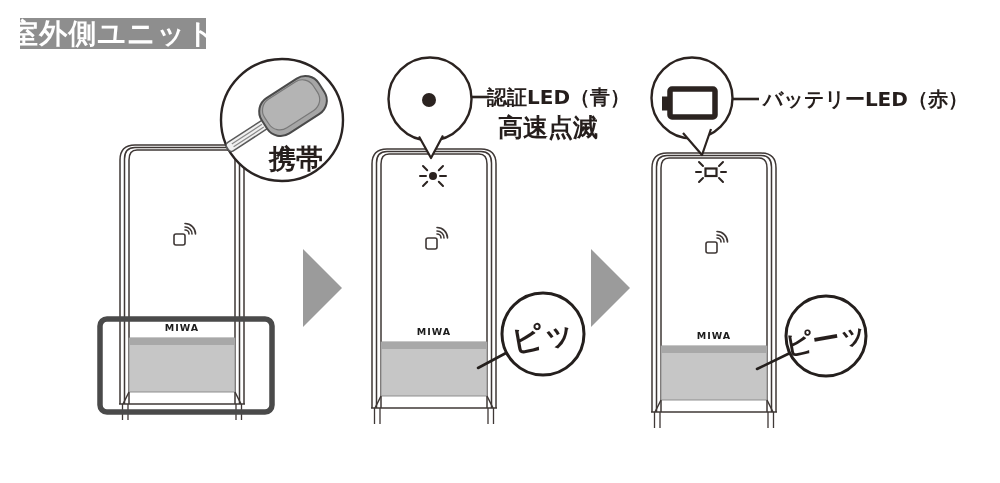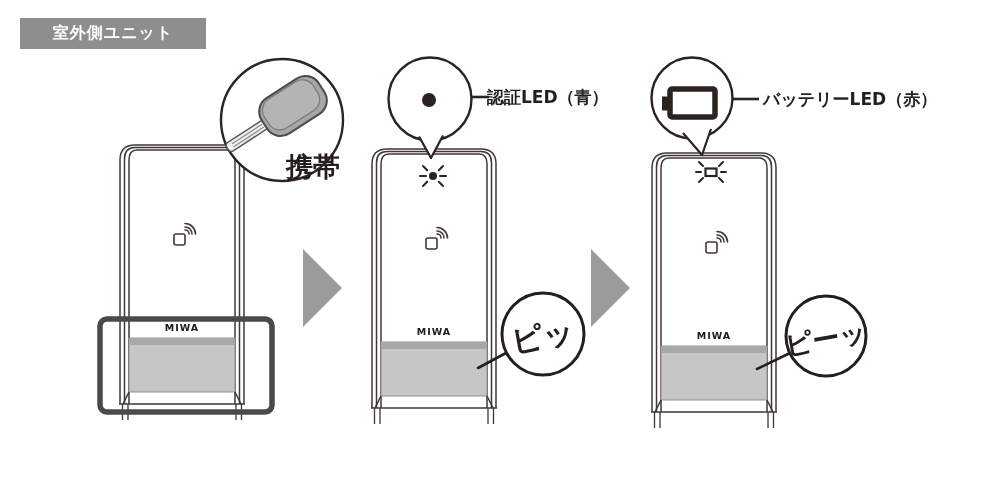--- a/index.html
+++ b/index.html
@@ -4,25 +4,25 @@
 <style>
   html,body{margin:0;padding:0;background:#ffffff;}
   .stage{
     position:relative;width:1000px;height:483px;background:#ffffff;overflow:hidden;
     font-family:"DejaVu Sans","Liberation Sans",sans-serif;color:#251e1c;
   }
   .stage svg{position:absolute;left:0;top:0;}
   .abs{position:absolute;white-space:nowrap;}
   .badge{
     left:20px;top:18px;width:186px;height:31px;background:#8e8e8e;color:#ffffff;
-    font-size:16px;font-weight:bold;display:flex;align-items:center;justify-content:center;
+    font-size:28px;font-weight:bold;display:flex;align-items:center;justify-content:center;
     letter-spacing:1px;
   }
   .callout-label{font-size:27px;font-weight:bold;text-align:center;}
-  .led-label{font-size:17px;font-weight:bold;line-height:27px;}
+  .led-label{font-size:20px;font-weight:bold;line-height:27px;}
   .blink-label{font-size:25px;font-weight:bold;line-height:27px;}
   .sound-text{font-size:31px;font-weight:bold;text-align:center;transform:rotate(-10deg);}
   .sound-text.small{font-size:27px;}
   .miwa-logo{font-size:9.5px;font-weight:bold;letter-spacing:1px;text-align:center;width:60px;color:#1c1c1c;}
 </style>
 </head>
 <body>
 
 <div class="stage">
 
@@ -96,23 +96,24 @@
       </g>
       <line x1="733" y1="99" x2="759" y2="99" stroke="#2b2320" stroke-width="2.6"></line>
     </g>
 
     <circle cx="543" cy="334" r="41" fill="#ffffff" stroke="#241f1d" stroke-width="3"></circle>
     <circle cx="826" cy="336" r="40" fill="#ffffff" stroke="#241f1d" stroke-width="3"></circle>
   </svg>
 
   <div class="abs badge">室外側ユニット</div>
 
-  <div class="abs callout-label" style="left:263px;top:141px;width:100px;margin-top:8px;">携帯</div>
+  <div class="abs callout-label" style="left:246px;top:141px;width:100px;">携帯</div>
 
   <div class="abs led-label" style="left:487px;top:84px;">認証LED（青）</div>
+  <div class="abs blink-label" style="left:498px;top:114px;">高速点滅</div>
 
   <div class="abs led-label" style="left:763px;top:86px;">バッテリーLED（赤）</div>
 
   <div class="abs sound-text" style="left:503px;top:316px;width:80px;">ピッ</div>
   <div class="abs sound-text small" style="left:776px;top:321px;width:100px;">ピーッ</div>
 
   <div class="abs miwa-logo" style="left:152px;top:322px;">MIWA</div>
   <div class="abs miwa-logo" style="left:404px;top:326px;">MIWA</div>
   <div class="abs miwa-logo" style="left:684px;top:330px;">MIWA</div>
 

